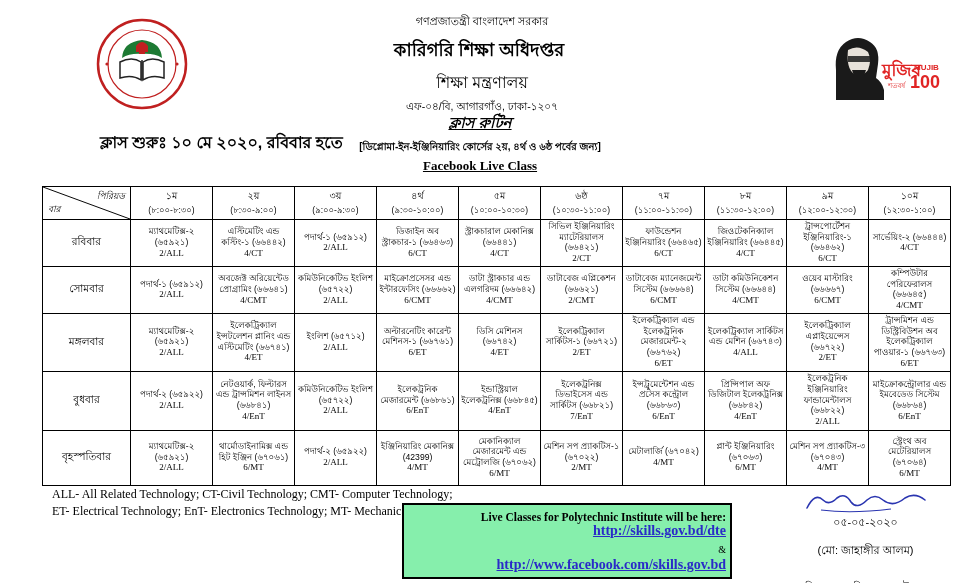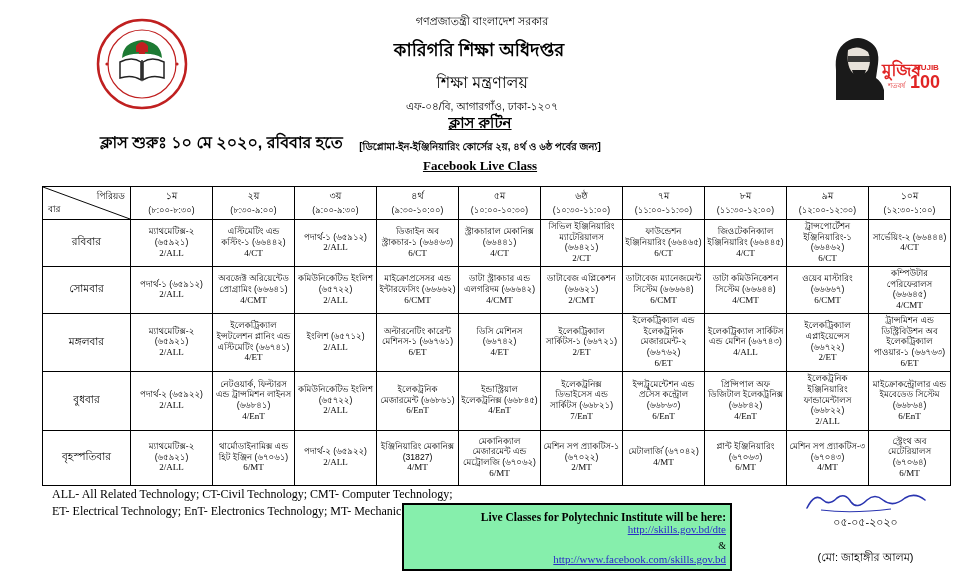--- a/index.html
+++ b/index.html
@@ -12,56 +12,56 @@
   .gov-title{font-size:18px;font-weight:bold;margin:4px 6px 3px 0;}
   .gov-line3{font-size:11px;margin-bottom:2px;}
   .gov-line4{font-size:16px;margin-bottom:2px;}
   .gov-line5{font-size:10.5px;}
 
   .seal{position:absolute;top:18px;left:96px;width:92px;height:92px;}
   .mujib{position:absolute;top:30px;left:822px;width:118px;height:78px;}
 
   
   .routine-title{position:absolute;top:111px;left:50%;transform:translateX(-50%);
-        font-size:15px;font-weight:bold;text-decoration:underline;}
+        font-size:15px;font-weight:bold;text-decoration:underline;font-style:italic;}
   .start-note{position:absolute;top:130px;left:100px;font-size:16px;font-weight:bold;}
   .course-note{position:absolute;top:139px;left:50%;transform:translateX(-50%);
         font-size:10px;font-weight:bold;white-space:nowrap;}
   .fb-live{position:absolute;top:158px;left:50%;transform:translateX(-50%);
         font-family:"Liberation Serif",serif;font-size:13px;font-weight:bold;
         text-decoration:underline;}
 
   
   table.routine{position:absolute;top:186px;left:42px;width:908px;
         border-collapse:collapse;table-layout:fixed;}
   table.routine th,table.routine td{border:1px solid #000;text-align:center;
         vertical-align:middle;padding:1px 2px;font-weight:normal;}
-  .corner{position:relative;padding:8px !important;}
+  .corner{position:relative;padding:8px !important;font-style:italic;}
   .corner svg{position:absolute;top:0;left:0;width:100%;height:100%;}
   .corner .c-top{position:absolute;top:2px;right:5px;font-size:9px;}
   .corner .c-bottom{position:absolute;bottom:2px;left:5px;font-size:9px;}
   .p-name{font-size:9.5px;}
   .p-time{font-size:8.5px;}
   .day-cell{font-size:10.5px;}
   .subj{font-size:8.6px;line-height:1.25;}
   .grp{font-size:9px;line-height:1.3;font-family:"Liberation Serif",serif;}
 
   
   .legend{position:absolute;left:52px;top:486px;font-family:"Liberation Serif",serif;
         font-size:12px;line-height:1.4;}
   .live-box{position:absolute;left:402px;top:503px;width:318px;border:2px solid #000;
         text-align:right;padding:6px 4px 4px 4px;background:#86efac;}
   .live-title{font-family:"Liberation Serif",serif;font-size:11.5px;font-weight:bold;}
-  .live-link{font-family:"Liberation Serif",serif;font-size:11px;color:#2a2ac8;
-        text-decoration:underline;display:block;}
+  .live-link{font-family:"Liberation Serif",serif;font-size:14px;color:#2a2ac8;
+        text-decoration:underline;display:block;font-weight:bold;}
   .live-amp{font-family:"Liberation Serif",serif;font-size:10px;}
   .sign-block{position:absolute;left:778px;top:490px;width:175px;text-align:center;}
   .sign-scribble{display:block;margin:0 auto;}
   .sign-date{font-size:11px;font-weight:normal;margin-top:0px;}
-  .sign-name{font-size:11px;margin-top:16px;}
+  .sign-name{font-size:11px;margin-top:9px;}
   .sign-role{font-size:11px;margin-top:18px;}
 </style>
 </head>
 <body>
 
 <div class="page">
 
   <svg class="seal" viewBox="0 0 92 92">
     <circle cx="46" cy="46" r="44" fill="#fff" stroke="#c02020" stroke-width="2.5"></circle>
     <circle cx="46" cy="46" r="34" fill="#fff" stroke="#c02020" stroke-width="1.2"></circle>
@@ -345,21 +345,21 @@
           </td>
           <td>
             <div class="subj">থার্মোডাইনামিক্স এন্ড হিট ইঞ্জিন (৬৭০৬১)</div>
             <div class="grp">6/MT</div>
           </td>
           <td>
             <div class="subj">পদার্থ-২ (৬৫৯২২)</div>
             <div class="grp">2/ALL</div>
           </td>
           <td>
-            <div class="subj">ইঞ্জিনিয়ারিং মেকানিক্স (31827)</div>
+            <div class="subj">ইঞ্জিনিয়ারিং মেকানিক্স (42399)</div>
             <div class="grp">4/MT</div>
           </td>
           <td>
             <div class="subj">মেকানিক্যাল মেজারমেন্ট এন্ড মেট্রোলজি (৬৭০৬২)</div>
             <div class="grp">6/MT</div>
           </td>
           <td>
             <div class="subj">মেশিন সপ প্র্যাকটিস-১ (৬৭০২২)</div>
             <div class="grp">2/MT</div>
           </td>

